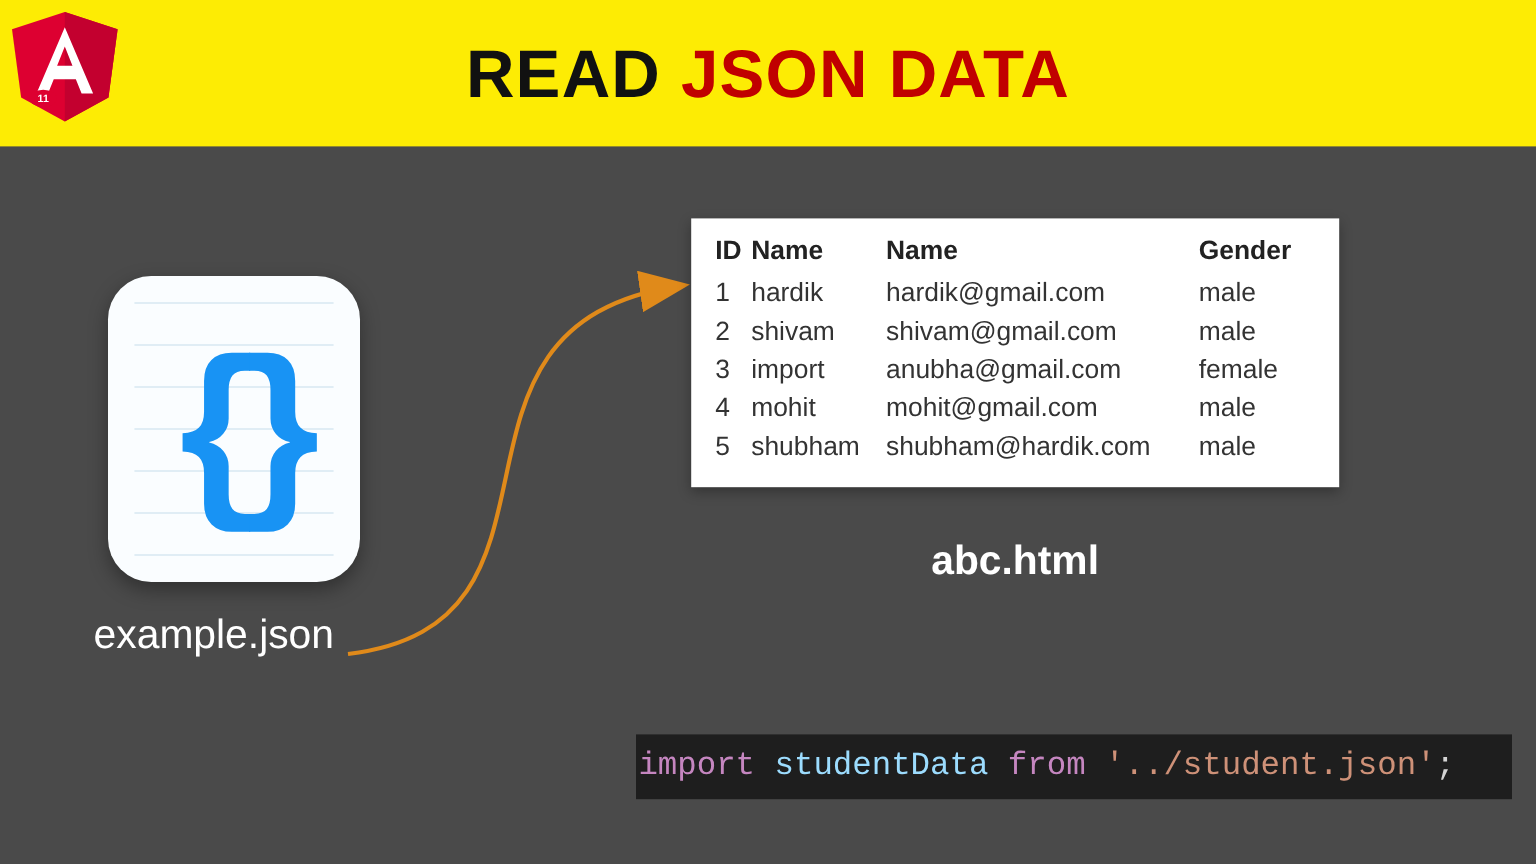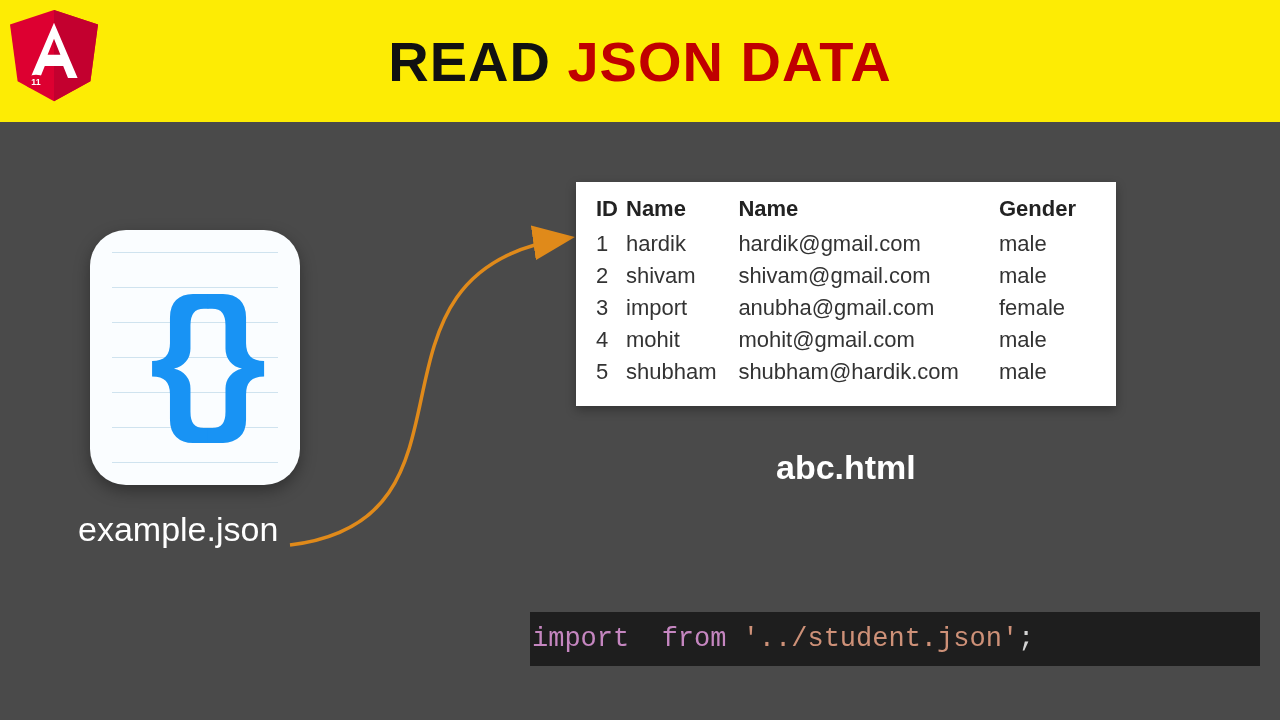--- a/index.html
+++ b/index.html
@@ -243,18 +243,19 @@
           <td>male</td>
         </tr>
       </tbody>
   </table>
 </div>
 <div class="html-label">abc.html</div>
 
 <div class="code-box">
   <span class="tok-keyword">import</span>
   <span class="tok-plain">&nbsp;</span>
+  <span class="tok-ident">studentData</span>
   <span class="tok-plain">&nbsp;</span>
   <span class="tok-keyword">from</span>
   <span class="tok-plain">&nbsp;</span>
   <span class="tok-string">'../student.json'</span>
     <span class="tok-plain">;</span>
 </div>
 
 </body></html>

